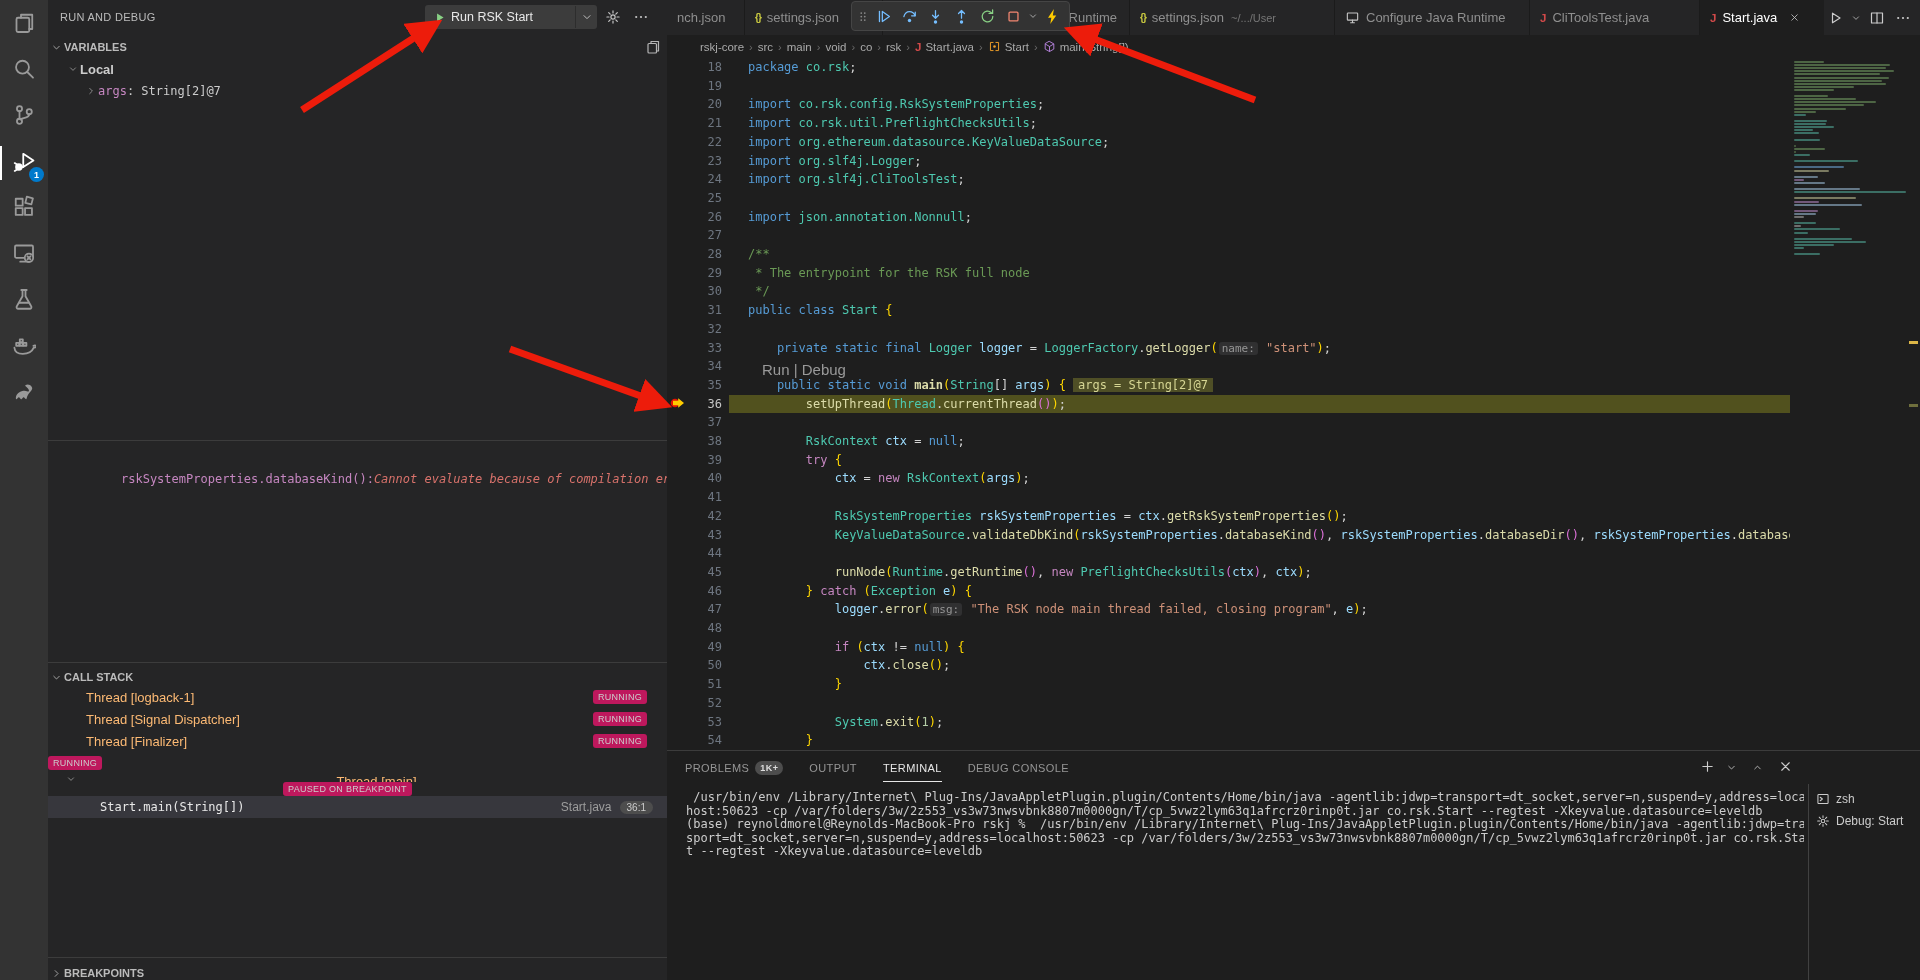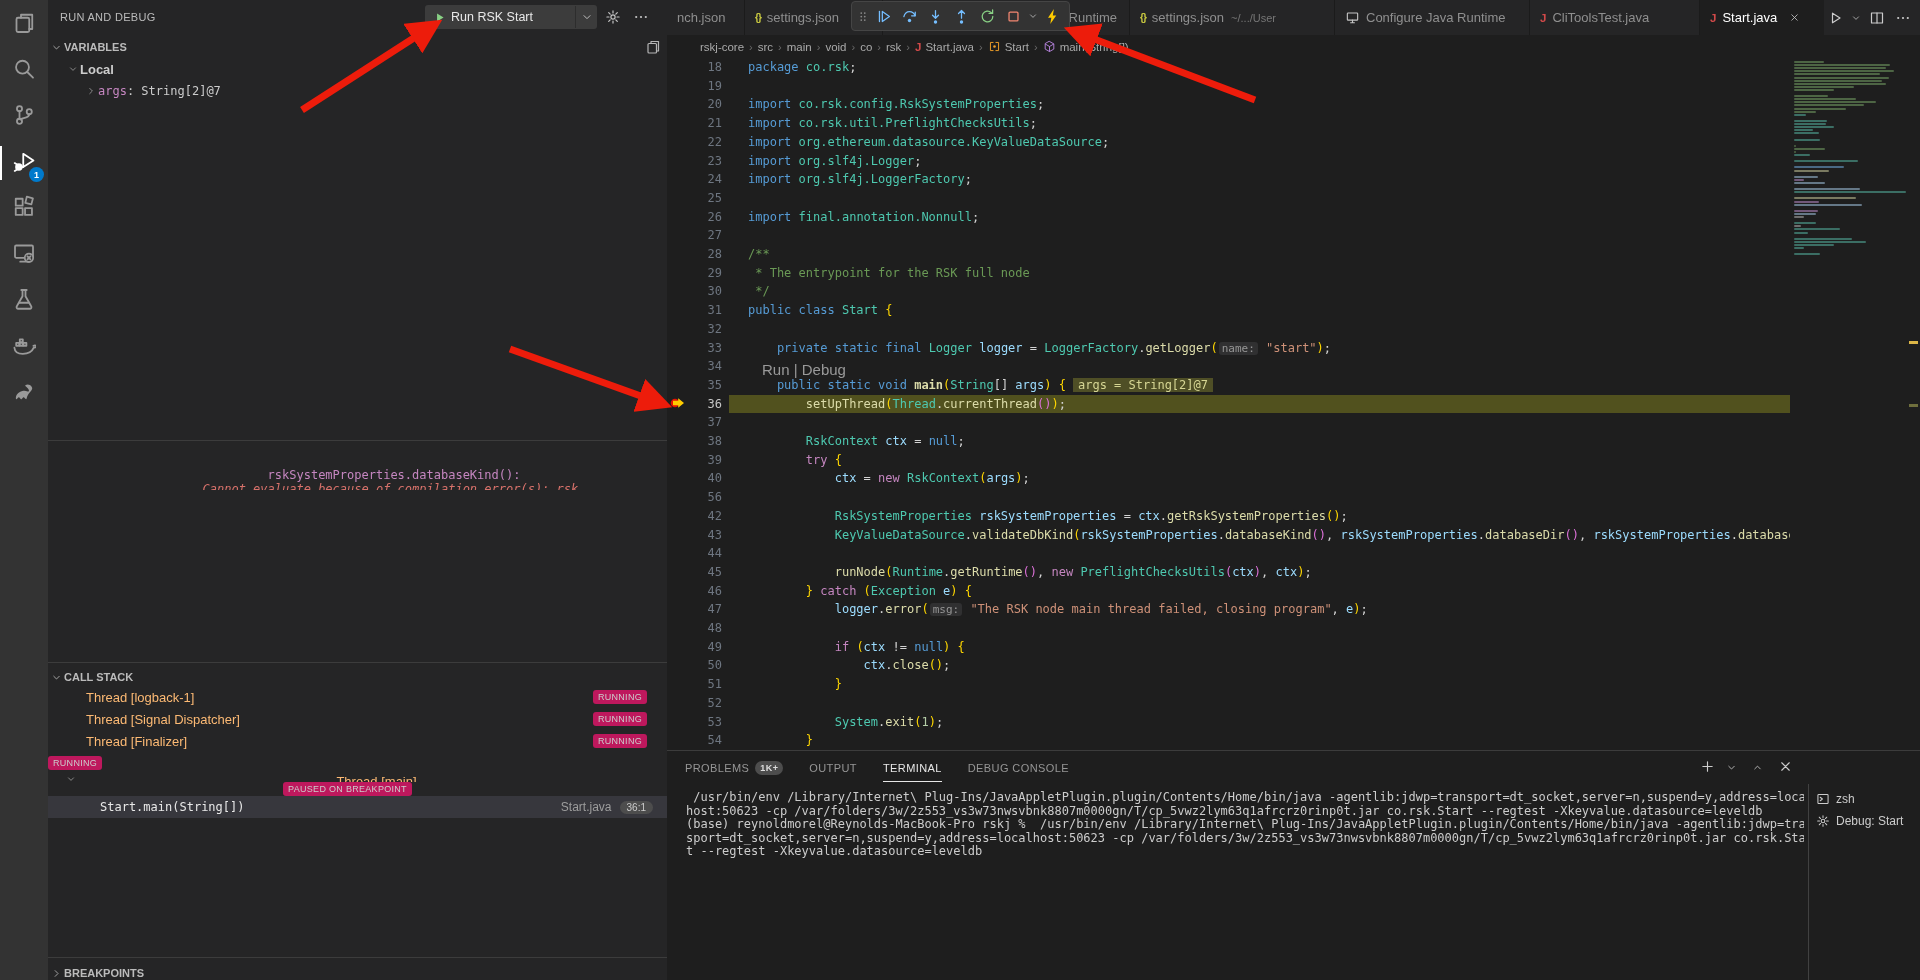--- a/index.html
+++ b/index.html
@@ -239,21 +239,21 @@
       <span class="tw">
           <svg viewBox="0 0 16 16" width="100%" height="100%" fill="none" stroke="currentColor" stroke-width="1.2" stroke-linecap="round" stroke-linejoin="round">
             <path d="M6 3.8l4.2 4.2L6 12.2"></path>
           </svg>
         </span>
       <span class="var-name">args</span>
         <span class="var-val">: String[2]@7</span>
     </div>
 
     <div class="divider" style="top:440px;"></div>
-    <div class="tree-row" style="top:468px; padding-left:73px; overflow:hidden;flex-direction:column;">
+    <div class="tree-row" style="top:468px; padding-left:73px; overflow:hidden;">
       <span class="watch-expr">rskSystemProperties.databaseKind():</span>
         <span class="watch-err"> Cannot evaluate because of compilation error(s): rsk…</span>
     </div>
 
     <div class="divider" style="top:662px;"></div>
     <div class="sec-head" style="top:666px;">
       <span class="tw">
           <svg viewBox="0 0 16 16" width="100%" height="100%" fill="none" stroke="currentColor" stroke-width="1.2" stroke-linecap="round" stroke-linejoin="round">
             <path d="M4 6.2l4 4 4-4"></path>
           </svg>
@@ -482,41 +482,41 @@
     </div>
 
   <div id="editor">
     <div id="codelines">
         <div class="code-row" style="top: 1px;"><span class="lnum">18</span><span class="code-text"><span class="tk-kw">package </span><span class="tk-typ">co.rsk</span><span class="tk-pun">;</span></span></div>
         <div class="code-row" style="top: 19.7px;"><span class="lnum">19</span><span class="code-text"></span></div>
         <div class="code-row" style="top: 38.4px;"><span class="lnum">20</span><span class="code-text"><span class="tk-kw">import </span><span class="tk-typ">co.rsk.config.RskSystemProperties</span><span class="tk-pun">;</span></span></div>
         <div class="code-row" style="top: 57.1px;"><span class="lnum">21</span><span class="code-text"><span class="tk-kw">import </span><span class="tk-typ">co.rsk.util.PreflightChecksUtils</span><span class="tk-pun">;</span></span></div>
         <div class="code-row" style="top: 75.8px;"><span class="lnum">22</span><span class="code-text"><span class="tk-kw">import </span><span class="tk-typ">org.ethereum.datasource.KeyValueDataSource</span><span class="tk-pun">;</span></span></div>
         <div class="code-row" style="top: 94.5px;"><span class="lnum">23</span><span class="code-text"><span class="tk-kw">import </span><span class="tk-typ">org.slf4j.Logger</span><span class="tk-pun">;</span></span></div>
-        <div class="code-row" style="top: 113.2px;"><span class="lnum">24</span><span class="code-text"><span class="tk-kw">import </span><span class="tk-typ">org.slf4j.LoggerFactory</span><span class="tk-pun">;</span></span></div>
+        <div class="code-row" style="top: 113.2px;"><span class="lnum">24</span><span class="code-text"><span class="tk-kw">import </span><span class="tk-typ">org.slf4j.CliToolsTest</span><span class="tk-pun">;</span></span></div>
         <div class="code-row" style="top: 131.9px;"><span class="lnum">25</span><span class="code-text"></span></div>
-        <div class="code-row" style="top: 150.6px;"><span class="lnum">26</span><span class="code-text"><span class="tk-kw">import </span><span class="tk-typ">final.annotation.Nonnull</span><span class="tk-pun">;</span></span></div>
+        <div class="code-row" style="top: 150.6px;"><span class="lnum">26</span><span class="code-text"><span class="tk-kw">import </span><span class="tk-typ">json.annotation.Nonnull</span><span class="tk-pun">;</span></span></div>
         <div class="code-row" style="top: 169.3px;"><span class="lnum">27</span><span class="code-text"></span></div>
         <div class="code-row" style="top: 188px;"><span class="lnum">28</span><span class="code-text"><span class="tk-cmt">/**</span></span></div>
         <div class="code-row" style="top: 206.7px;"><span class="lnum">29</span><span class="code-text"><span class="tk-cmt"> * The entrypoint for the RSK full node</span></span></div>
         <div class="code-row" style="top: 225.4px;"><span class="lnum">30</span><span class="code-text"><span class="tk-cmt"> */</span></span></div>
         <div class="code-row" style="top: 244.1px;"><span class="lnum">31</span><span class="code-text"><span class="tk-kw">public class </span><span class="tk-typ">Start </span><span class="tk-br1">{</span></span></div>
         <div class="code-row" style="top: 262.8px;"><span class="lnum">32</span><span class="code-text"></span></div>
         <div class="code-row" style="top: 281.5px;"><span class="lnum">33</span><span class="code-text"><span class="tk-kw">    private static final </span><span class="tk-typ">Logger </span><span class="tk-varb">logger </span><span class="tk-pun">= </span><span class="tk-typ">LoggerFactory</span><span class="tk-pun">.</span><span class="tk-fn">getLogger</span><span class="tk-br1">(</span><span class="tk-inlay">name:</span><span class="tk-pun"> </span><span class="tk-str">"start"</span><span class="tk-br1">)</span><span class="tk-pun">;</span></span></div>
         <div class="code-row" style="top: 300.2px;"><span class="lnum">34</span><span class="code-text"></span></div>
         <div class="code-row" style="top: 318.9px;"><span class="lnum">35</span><span class="code-text"><span class="tk-kw">    public static void </span><span class="tk-fnb">main</span><span class="tk-br1">(</span><span class="tk-typ">String</span><span class="tk-pun">[] </span><span class="tk-varb">args</span><span class="tk-br1">) </span><span class="tk-br1">{</span><span class="tk-dbg">args = String[2]@7</span></span></div>
         <div class="code-row" style="top: 337.6px;"><div class="cur-band"></div><span class="gut-ic"><svg viewBox="0 0 16 16" width="100%" height="100%" fill="none" stroke="currentColor" stroke-width="1.2" stroke-linecap="round" stroke-linejoin="round">
               <circle cx="5" cy="8" r="4.3" fill="#e51400" stroke="none"></circle>
               <path d="M3 5.8h5.2V3.2L14 8l-5.8 4.8v-2.6H3z" fill="#ffcc00" stroke="none"></path>
             </svg></span><span class="lnum cur">36</span><span class="code-text"><span class="tk-fn">        setUpThread</span><span class="tk-br1">(</span><span class="tk-typ">Thread</span><span class="tk-pun">.</span><span class="tk-fn">currentThread</span><span class="tk-br2">()</span><span class="tk-br1">)</span><span class="tk-pun">;</span></span></div>
         <div class="code-row" style="top: 356.3px;"><span class="lnum">37</span><span class="code-text"></span></div>
         <div class="code-row" style="top: 375px;"><span class="lnum">38</span><span class="code-text"><span class="tk-typ">        RskContext </span><span class="tk-varb">ctx </span><span class="tk-pun">= </span><span class="tk-kw">null</span><span class="tk-pun">;</span></span></div>
         <div class="code-row" style="top: 393.7px;"><span class="lnum">39</span><span class="code-text"><span class="tk-ctl">        try </span><span class="tk-br1">{</span></span></div>
         <div class="code-row" style="top: 412.4px;"><span class="lnum">40</span><span class="code-text"><span class="tk-varb">            ctx </span><span class="tk-pun">= </span><span class="tk-ctl">new </span><span class="tk-typ">RskContext</span><span class="tk-br1">(</span><span class="tk-varb">args</span><span class="tk-br1">)</span><span class="tk-pun">;</span></span></div>
-        <div class="code-row" style="top: 431.1px;"><span class="lnum">56</span><span class="code-text"></span></div>
+        <div class="code-row" style="top: 431.1px;"><span class="lnum">41</span><span class="code-text"></span></div>
         <div class="code-row" style="top: 449.8px;"><span class="lnum">42</span><span class="code-text"><span class="tk-typ">            RskSystemProperties </span><span class="tk-varb">rskSystemProperties </span><span class="tk-pun">= </span><span class="tk-varb">ctx</span><span class="tk-pun">.</span><span class="tk-fn">getRskSystemProperties</span><span class="tk-br1">()</span><span class="tk-pun">;</span></span></div>
         <div class="code-row" style="top: 468.5px;"><span class="lnum">43</span><span class="code-text"><span class="tk-typ">            KeyValueDataSource</span><span class="tk-pun">.</span><span class="tk-fn">validateDbKind</span><span class="tk-br1">(</span><span class="tk-varb">rskSystemProperties</span><span class="tk-pun">.</span><span class="tk-fn">databaseKind</span><span class="tk-br2">()</span><span class="tk-pun">, </span><span class="tk-varb">rskSystemProperties</span><span class="tk-pun">.</span><span class="tk-fn">databaseDir</span><span class="tk-br2">()</span><span class="tk-pun">, </span><span class="tk-varb">rskSystemProperties</span><span class="tk-pun">.</span><span class="tk-fn">databaseR</span></span></div>
         <div class="code-row" style="top: 487.2px;"><span class="lnum">44</span><span class="code-text"></span></div>
         <div class="code-row" style="top: 505.9px;"><span class="lnum">45</span><span class="code-text"><span class="tk-fn">            runNode</span><span class="tk-br1">(</span><span class="tk-typ">Runtime</span><span class="tk-pun">.</span><span class="tk-fn">getRuntime</span><span class="tk-br2">()</span><span class="tk-pun">, </span><span class="tk-ctl">new </span><span class="tk-typ">PreflightChecksUtils</span><span class="tk-br2">(</span><span class="tk-varb">ctx</span><span class="tk-br2">)</span><span class="tk-pun">, </span><span class="tk-varb">ctx</span><span class="tk-br1">)</span><span class="tk-pun">;</span></span></div>
         <div class="code-row" style="top: 524.6px;"><span class="lnum">46</span><span class="code-text"><span class="tk-br1">        } </span><span class="tk-ctl">catch </span><span class="tk-br1">(</span><span class="tk-typ">Exception </span><span class="tk-varb">e</span><span class="tk-br1">) </span><span class="tk-br1">{</span></span></div>
         <div class="code-row" style="top: 543.3px;"><span class="lnum">47</span><span class="code-text"><span class="tk-varb">            logger</span><span class="tk-pun">.</span><span class="tk-fn">error</span><span class="tk-br1">(</span><span class="tk-inlay">msg:</span><span class="tk-pun"> </span><span class="tk-str">"The RSK node main thread failed, closing program"</span><span class="tk-pun">, </span><span class="tk-varb">e</span><span class="tk-br1">)</span><span class="tk-pun">;</span></span></div>
         <div class="code-row" style="top: 562px;"><span class="lnum">48</span><span class="code-text"></span></div>
         <div class="code-row" style="top: 580.7px;"><span class="lnum">49</span><span class="code-text"><span class="tk-ctl">            if </span><span class="tk-br1">(</span><span class="tk-varb">ctx </span><span class="tk-pun">!= </span><span class="tk-kw">null</span><span class="tk-br1">) </span><span class="tk-br1">{</span></span></div>
         <div class="code-row" style="top: 599.4px;"><span class="lnum">50</span><span class="code-text"><span class="tk-varb">                ctx</span><span class="tk-pun">.</span><span class="tk-fn">close</span><span class="tk-br1">()</span><span class="tk-pun">;</span></span></div>
         <div class="code-row" style="top: 618.1px;"><span class="lnum">51</span><span class="code-text"><span class="tk-br1">            }</span></span></div>

